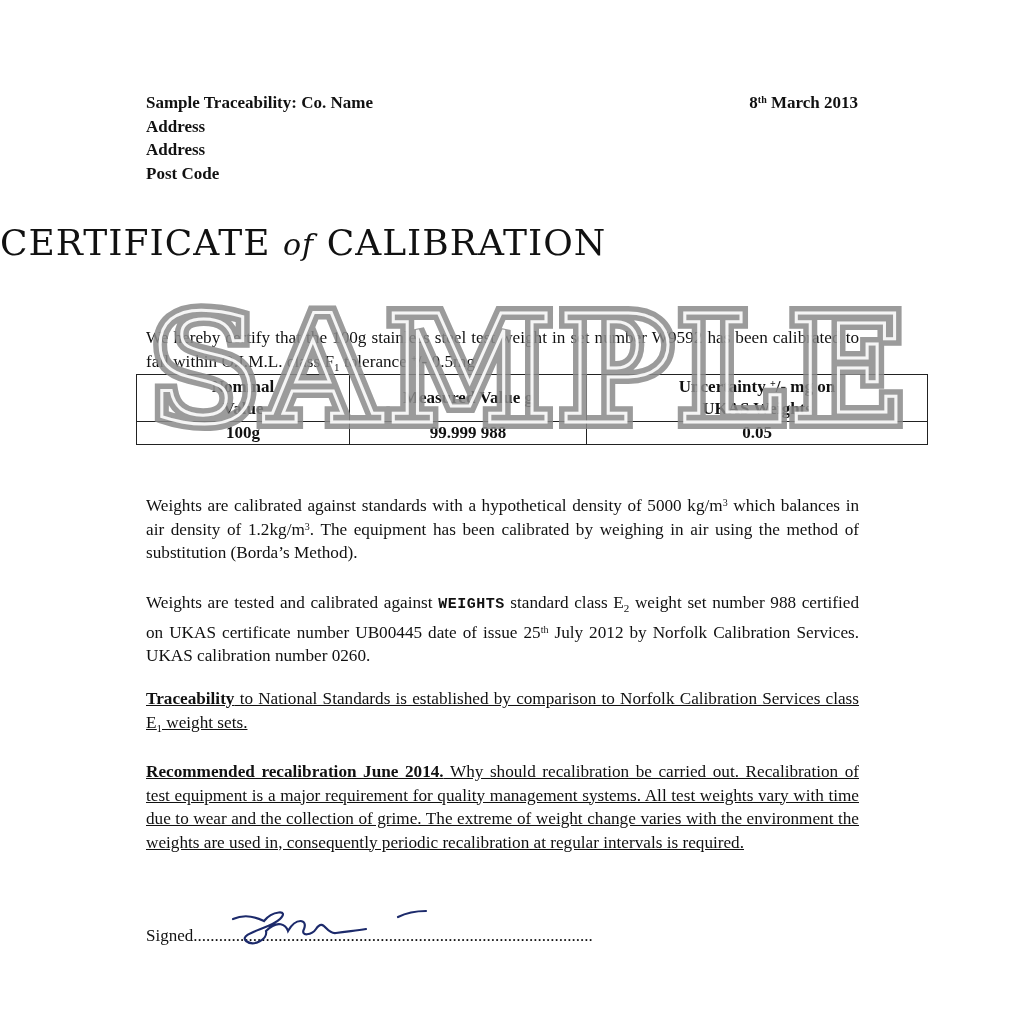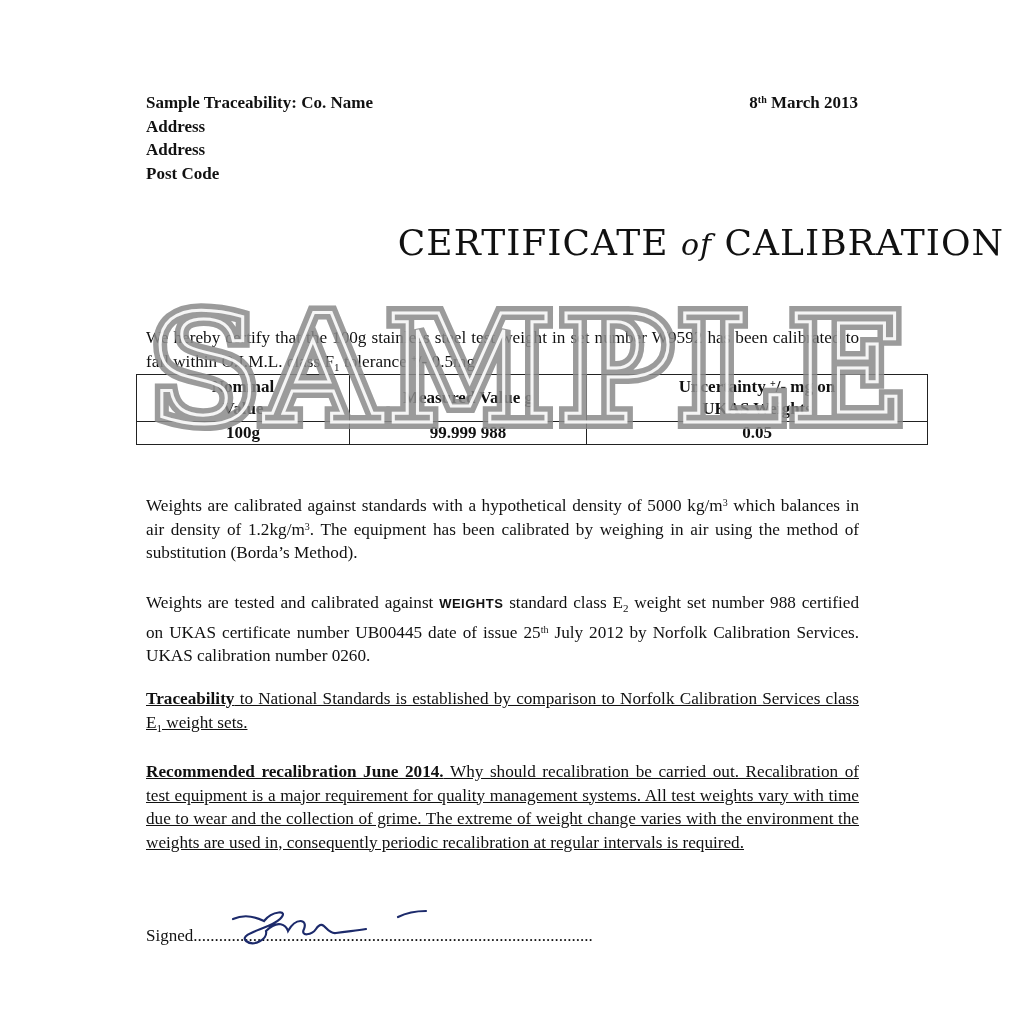--- a/index.html
+++ b/index.html
@@ -1,31 +1,31 @@
 <!DOCTYPE html>
 <html><head>
 <meta charset="utf-8">
 <style>
   html, body { margin:0; padding:0; background:#fff; }
   body { width:1024px; height:1024px; position:relative; overflow:hidden; font-family:"Liberation Serif", serif; color:#111; }
   .hdr { position:absolute; font-weight:bold; font-size:17px; line-height:23.5px; }
   .hdr-left { left:146px; top:91px; }
   .hdr-right { right:166px; top:91px; text-align:left; }
   .hdr-right .gap { height:23.5px; }
-  .title { position:absolute; left:0; width:1004px; top:222px; text-align:right; font-family:"DejaVu Serif", serif; font-size:36px; letter-spacing:1px; color:#111; }
+  .title { position:absolute; left:0; width:1004px; top:222px; text-align:left; font-family:"DejaVu Serif", serif; font-size:36px; letter-spacing:1px; color:#111; }
   .title .of { font-style:italic; font-size:30px; }
   .para { position:absolute; left:146px; width:713px; font-size:17.2px; line-height:23.5px; text-align:justify;margin-top:24px; }
   .p1 { top:302px; }
   .p2 { top:470px; }
   .p3 { top:567px; }
   .p4 { top:663px;text-decoration:underline; }
   .p5 { top:736px;text-decoration:underline; }
   sup { font-size:10px; vertical-align:top; position:relative; top:-3px; }
   sub { font-size:11px; }
-  .weights-word { font-family:Liberation Sans, sans-serif; font-weight:bold; font-size:13px; letter-spacing:0.5px; }
+  .weights-word { font-family:Liberation Mono, monospace; font-weight:bold; font-size:15px; letter-spacing:0.5px; }
   table.cal { position:absolute; left:136px; top:374px; width:792px; border-collapse:collapse; font-weight:bold; font-size:17px; }
   table.cal td, table.cal th { border:1.5px solid #222; text-align:center; padding:0 4px; line-height:22px; }
   table.cal th { height:46px; }
   table.cal td { height:22px; }
   .watermark { position:absolute; left:120px; top:300px; width:820px; height:140px; pointer-events:none; }
   .sig { position:absolute; left:146px; top:926px; font-size:17px; }
   .sig-svg { position:absolute; left:230px; top:905px; }
 </style>
 </head>
 <body>

